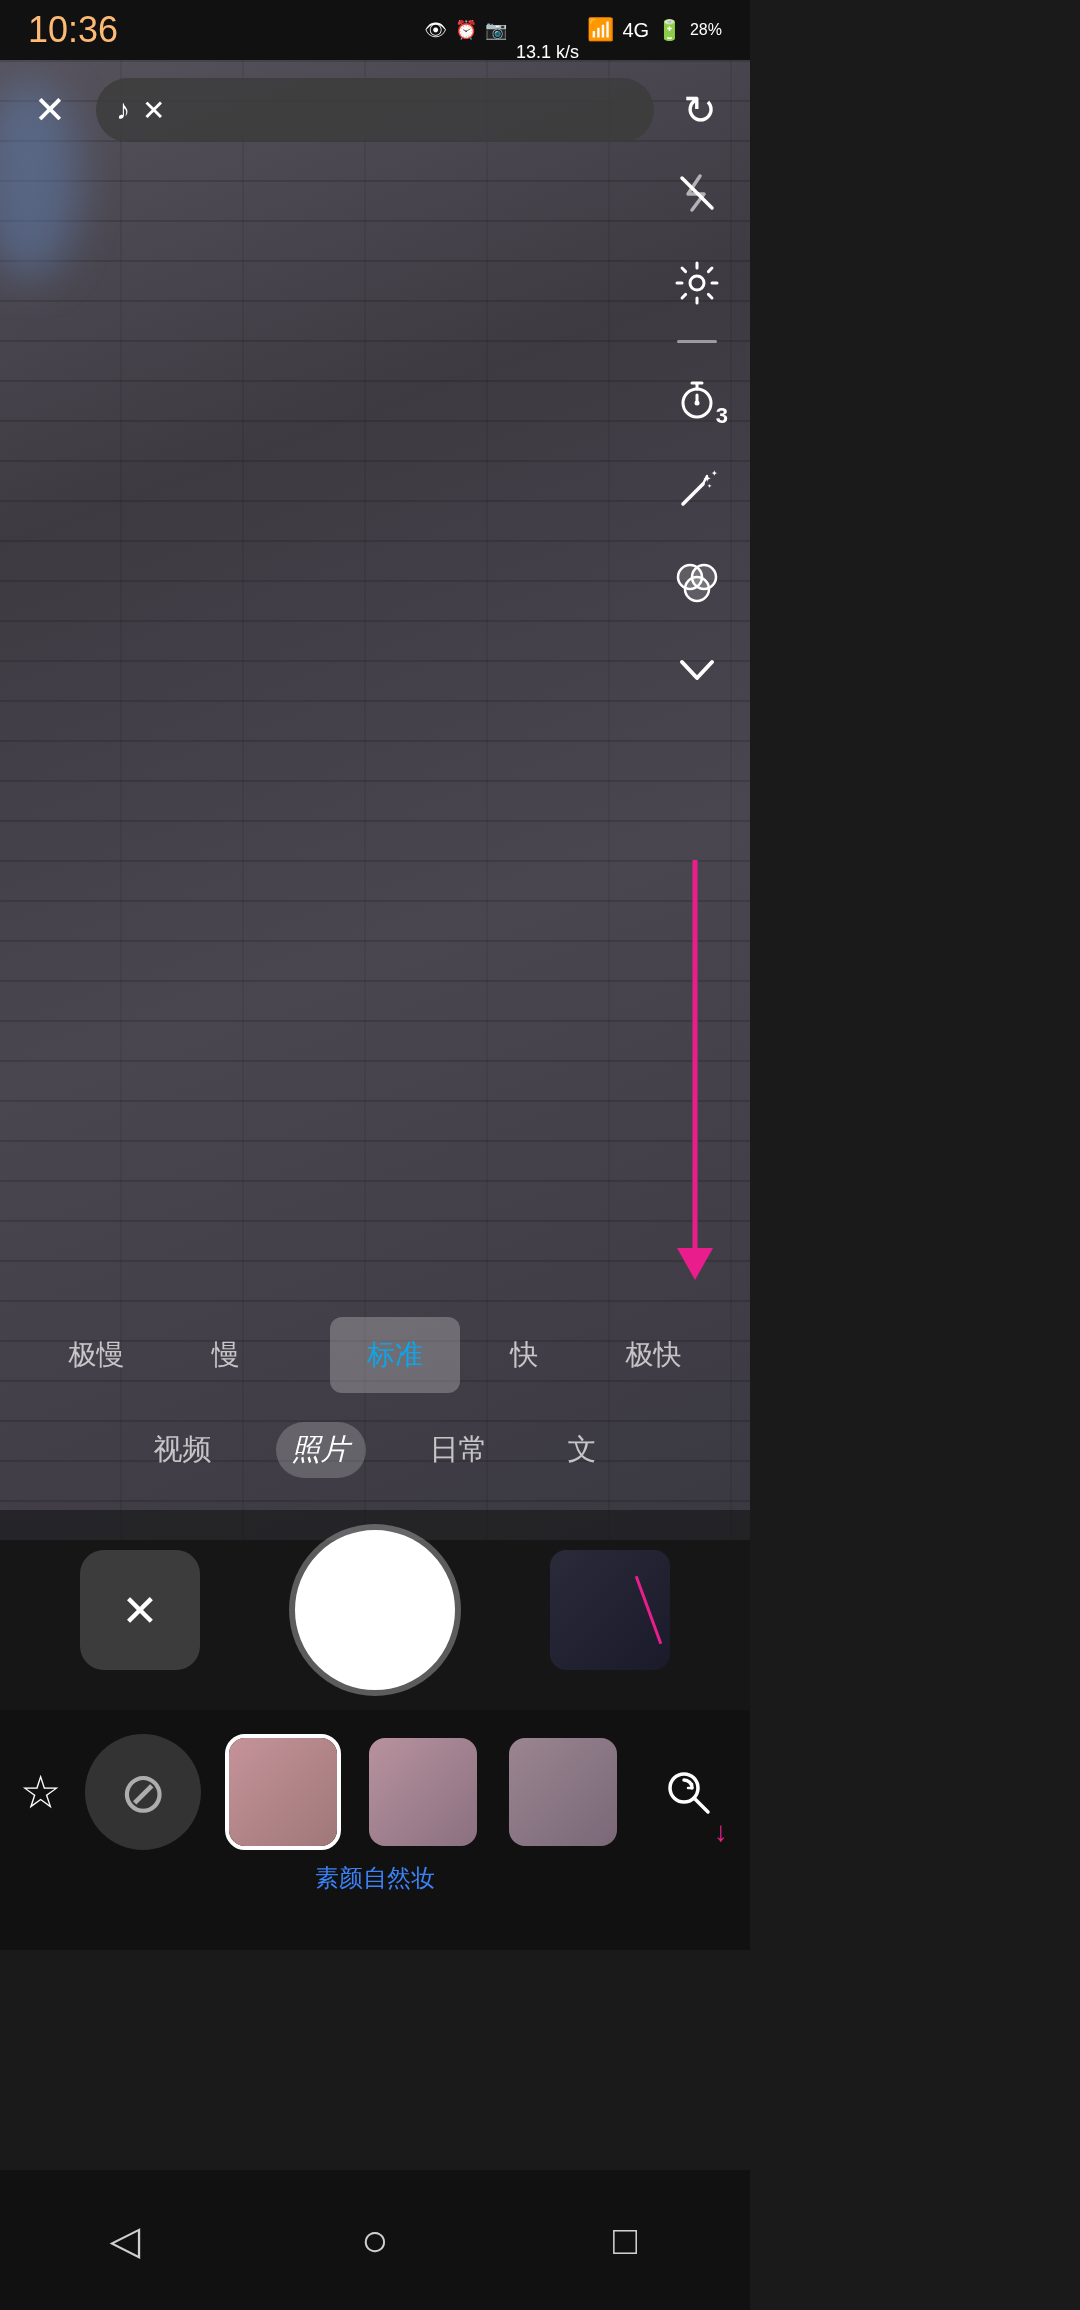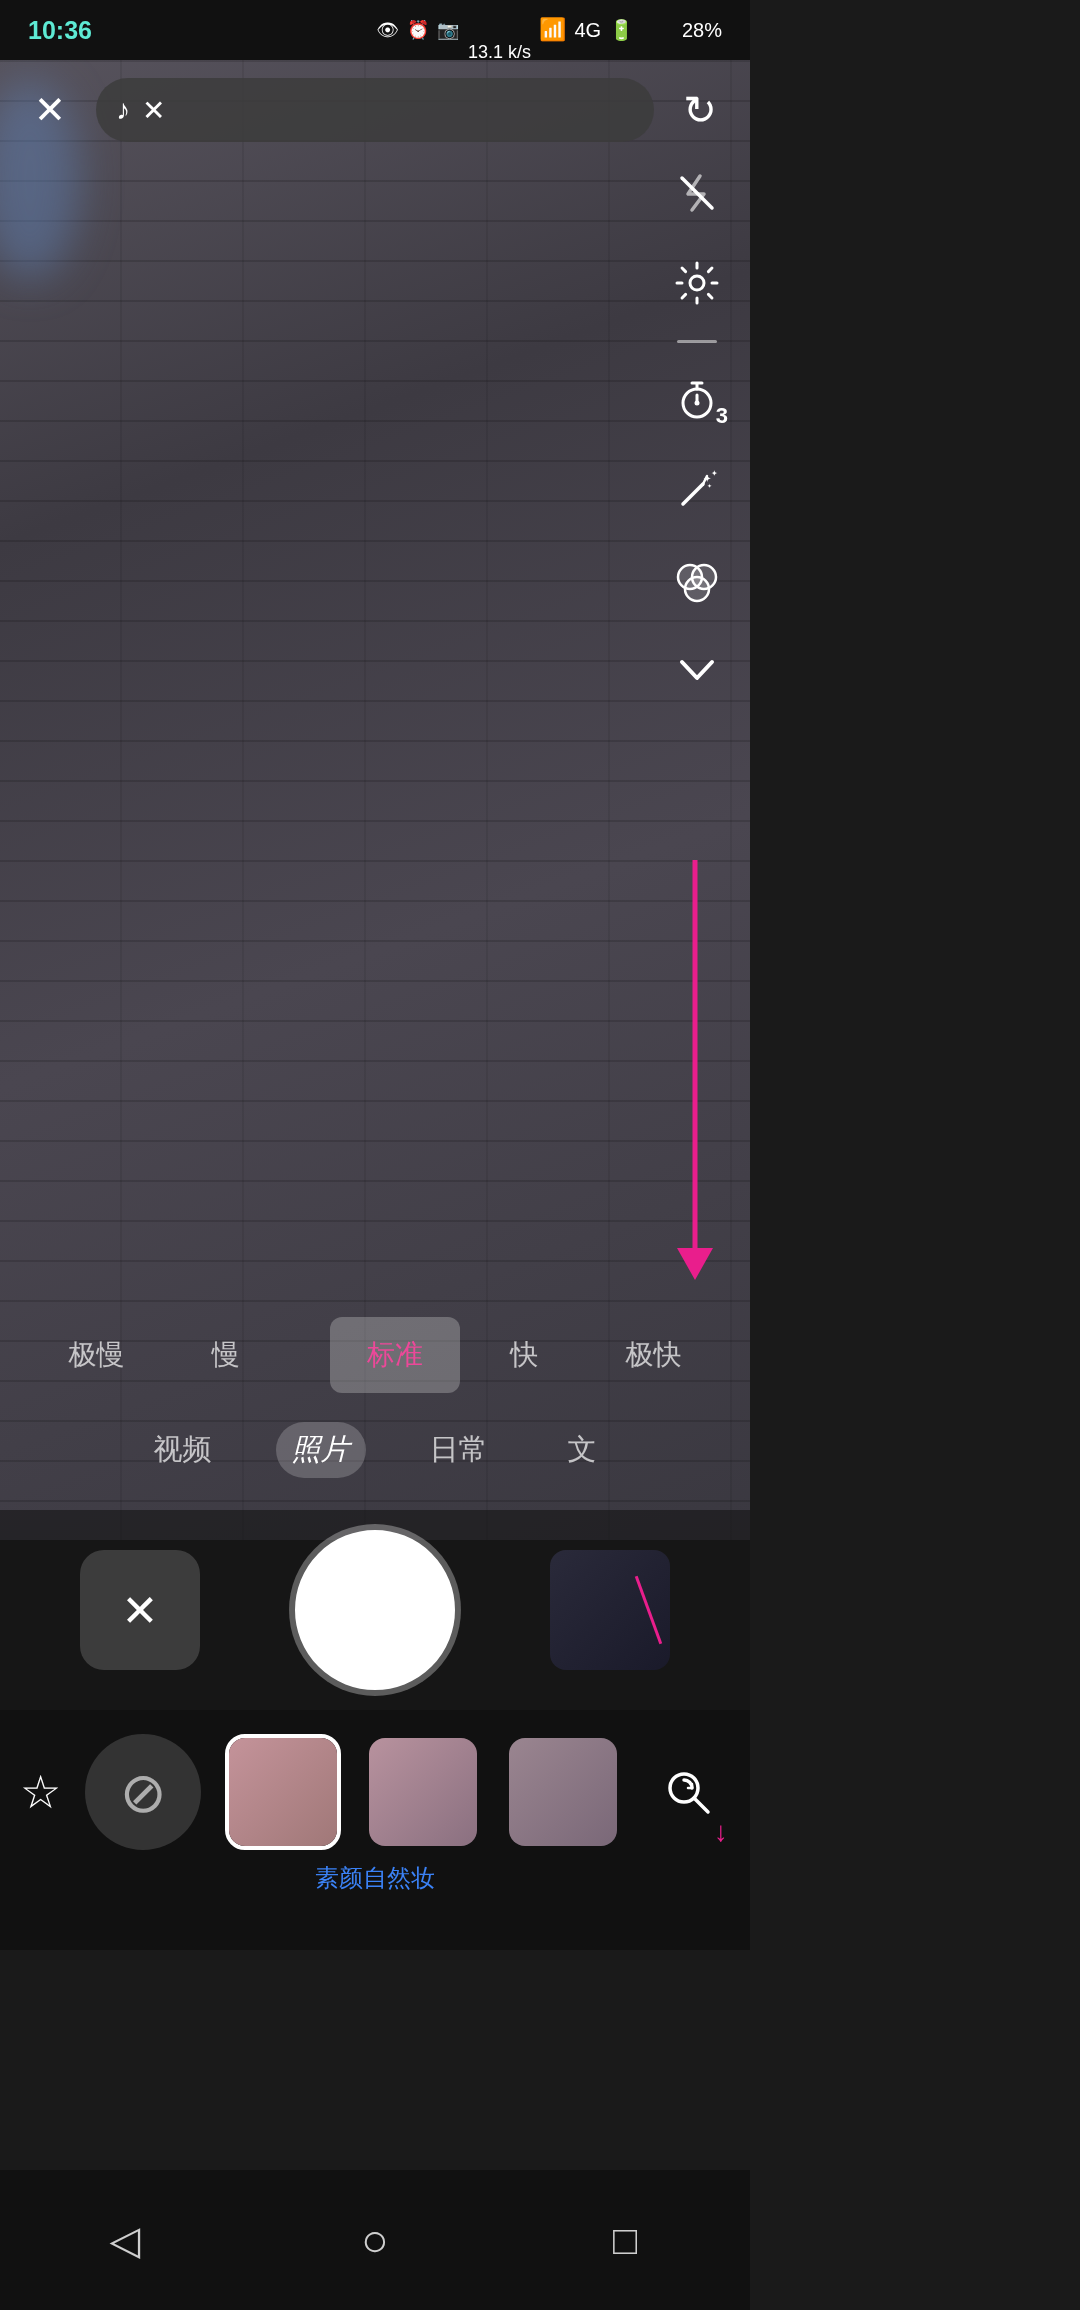--- a/index.html
+++ b/index.html
@@ -19,23 +19,23 @@
       top: 0; left: 0; right: 0;
       height: 60px;
       background: #111;
       display: flex;
       align-items: center;
       justify-content: space-between;
       padding: 0 28px;
       z-index: 100;
     }
     .status-time {
-      color: #5eead4;
-      font-size: 25px;
-      font-weight: 700;
+      color: #fdba74;
+      font-size: 36px;
+      font-weight: 400;
     }
     .status-icons {
       display: flex;
       align-items: center;
       gap: 8px;
       font-size: 20px;
       color: #fff;
     }
     .status-icons span { font-size: 18px; }
 
@@ -209,21 +209,21 @@
       display: flex;
       align-items: center;
       justify-content: center;
       border-radius: 12px;
       cursor: pointer;
       font-size: 28px;
       color: rgba(255,255,255,0.7);
     }
     .speed-item.active {
       background: rgba(220,220,220,0.3);
-      color: #ec4899;
+      color: #0ea5e9;
       font-weight: 500;
       margin-left: 40px;
     }
 
     
     .mode-selector {
       position: absolute;
       top: 1410px;
       left: 0; right: 0;
       height: 80px;
@@ -421,21 +421,21 @@
 <div class="status-bar">
   <span class="status-time">10:36</span>
   <div class="status-icons">
     <span>👁</span>
     <span>⏰</span>
     <span>📷</span>
     <span style="font-size:18px;margin-top:44px;">13.1 k/s</span>
     <span style="font-size:22px;">📶</span>
     <span style="font-size:20px;">4G</span>
     <span style="font-size:20px;">🔋</span>
-    <span style="font-size:20px;margin-left:40px;">28%</span>
+    <span style="font-size:16px;">28%</span>
   </div>
 </div>
 
 <div class="camera-viewfinder">
   <div class="camera-texture"></div>
   <div class="blue-tint"></div>
 </div>
 
 <div class="top-bar">
   <div class="close-btn-top">

